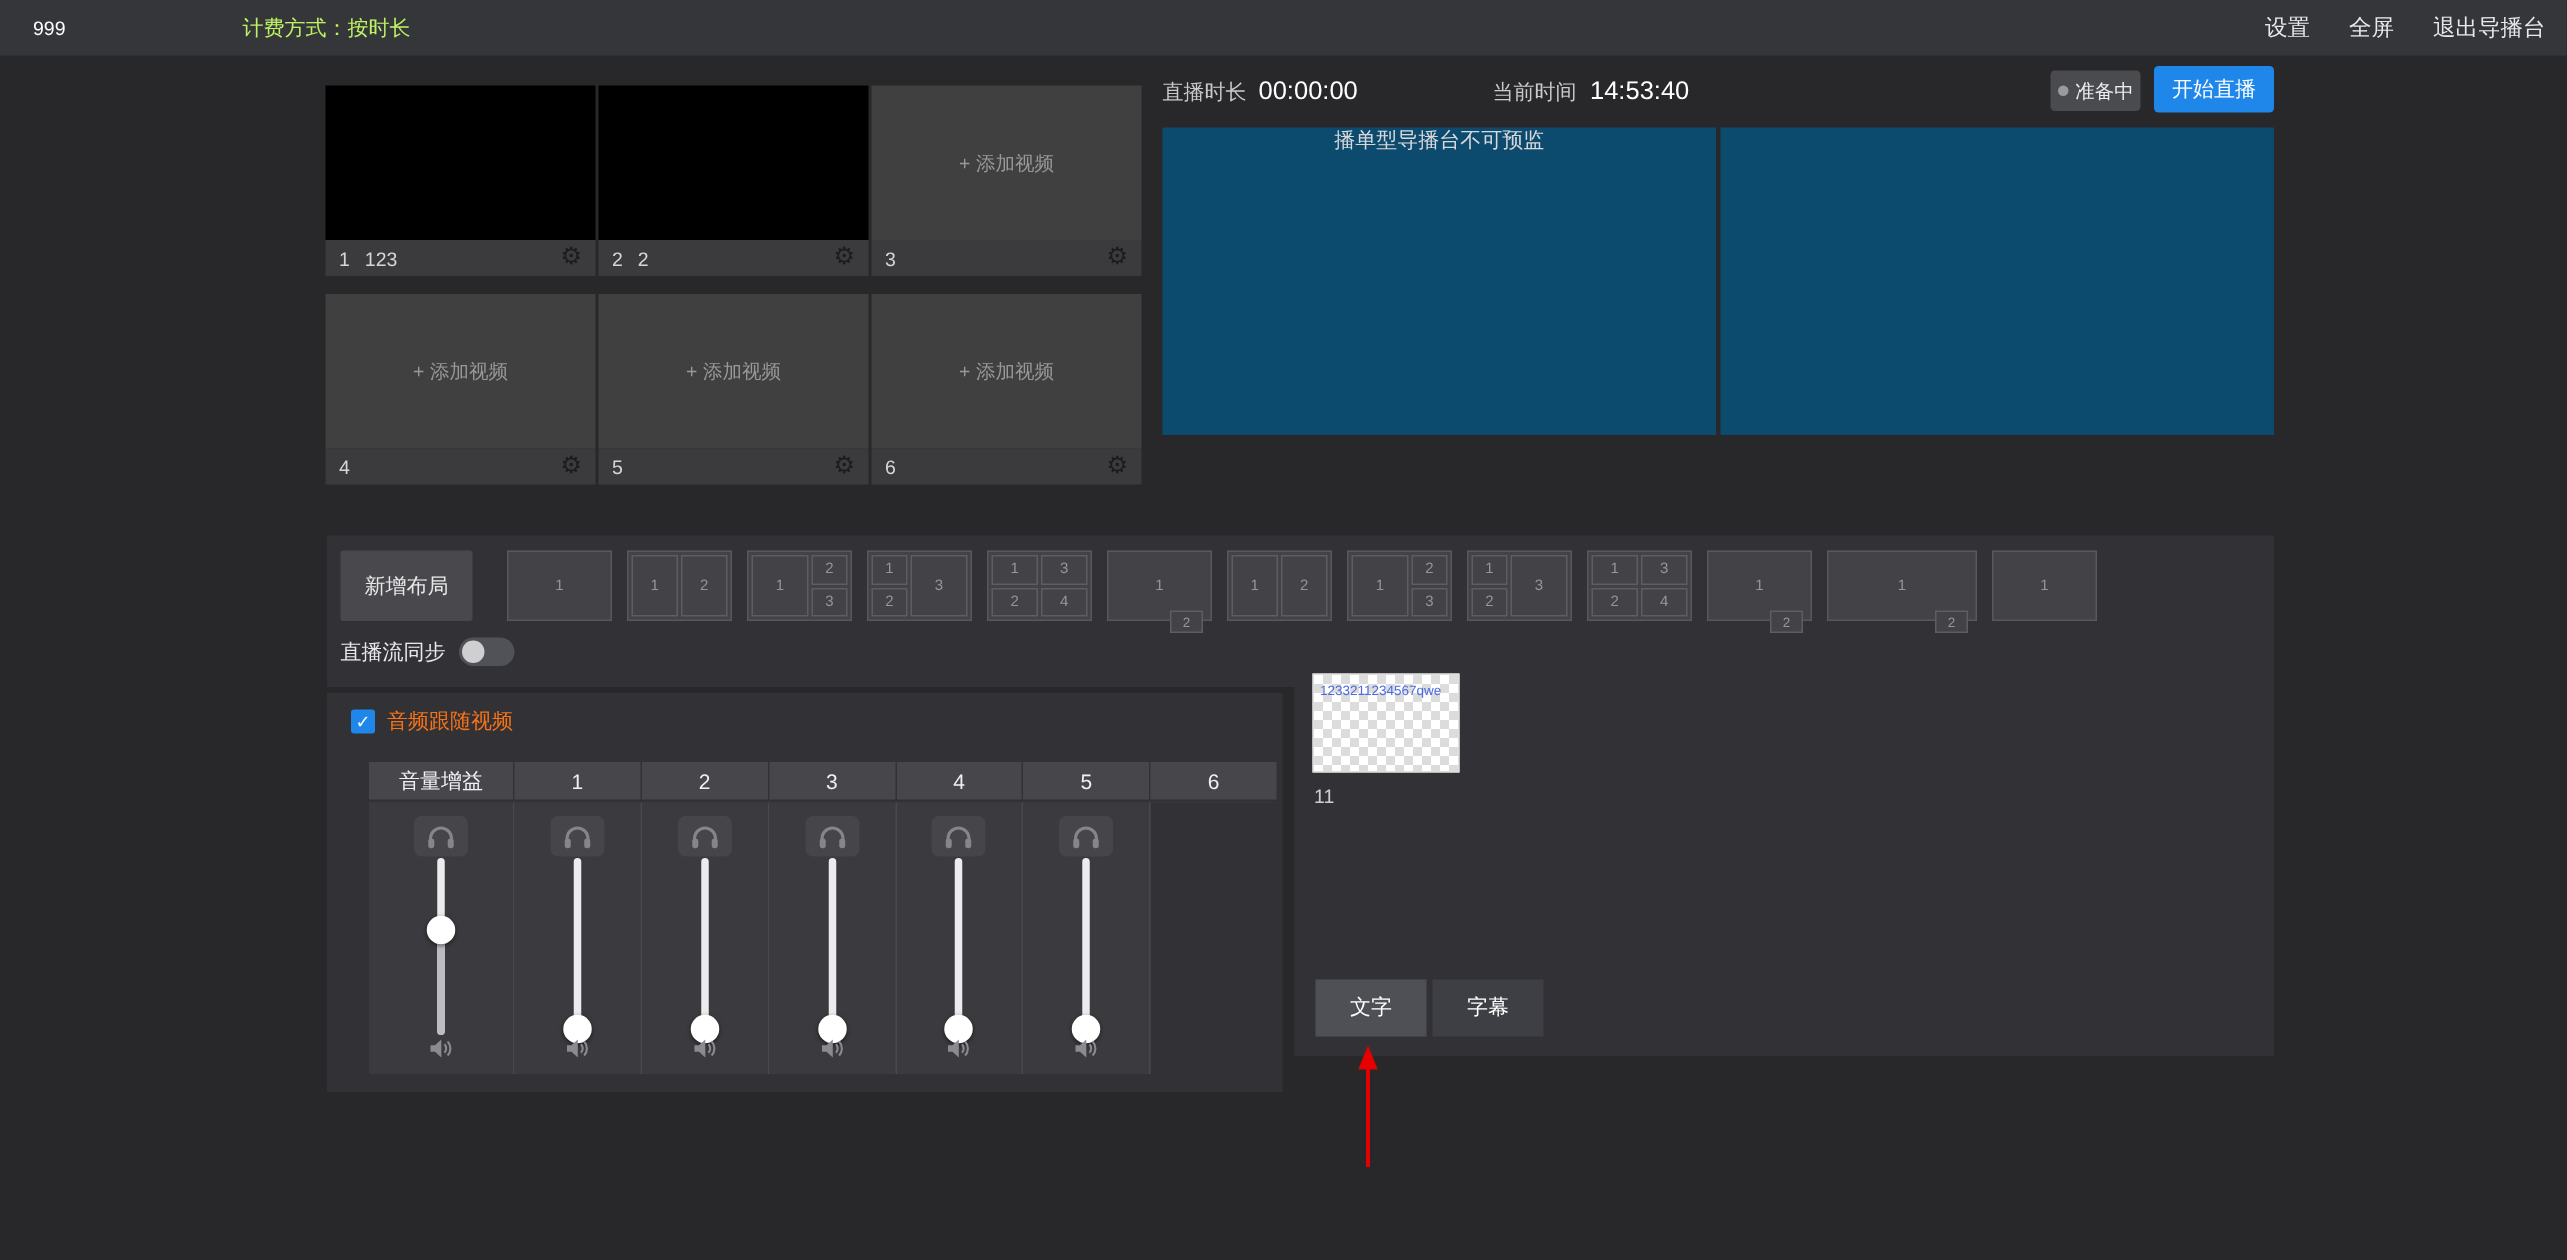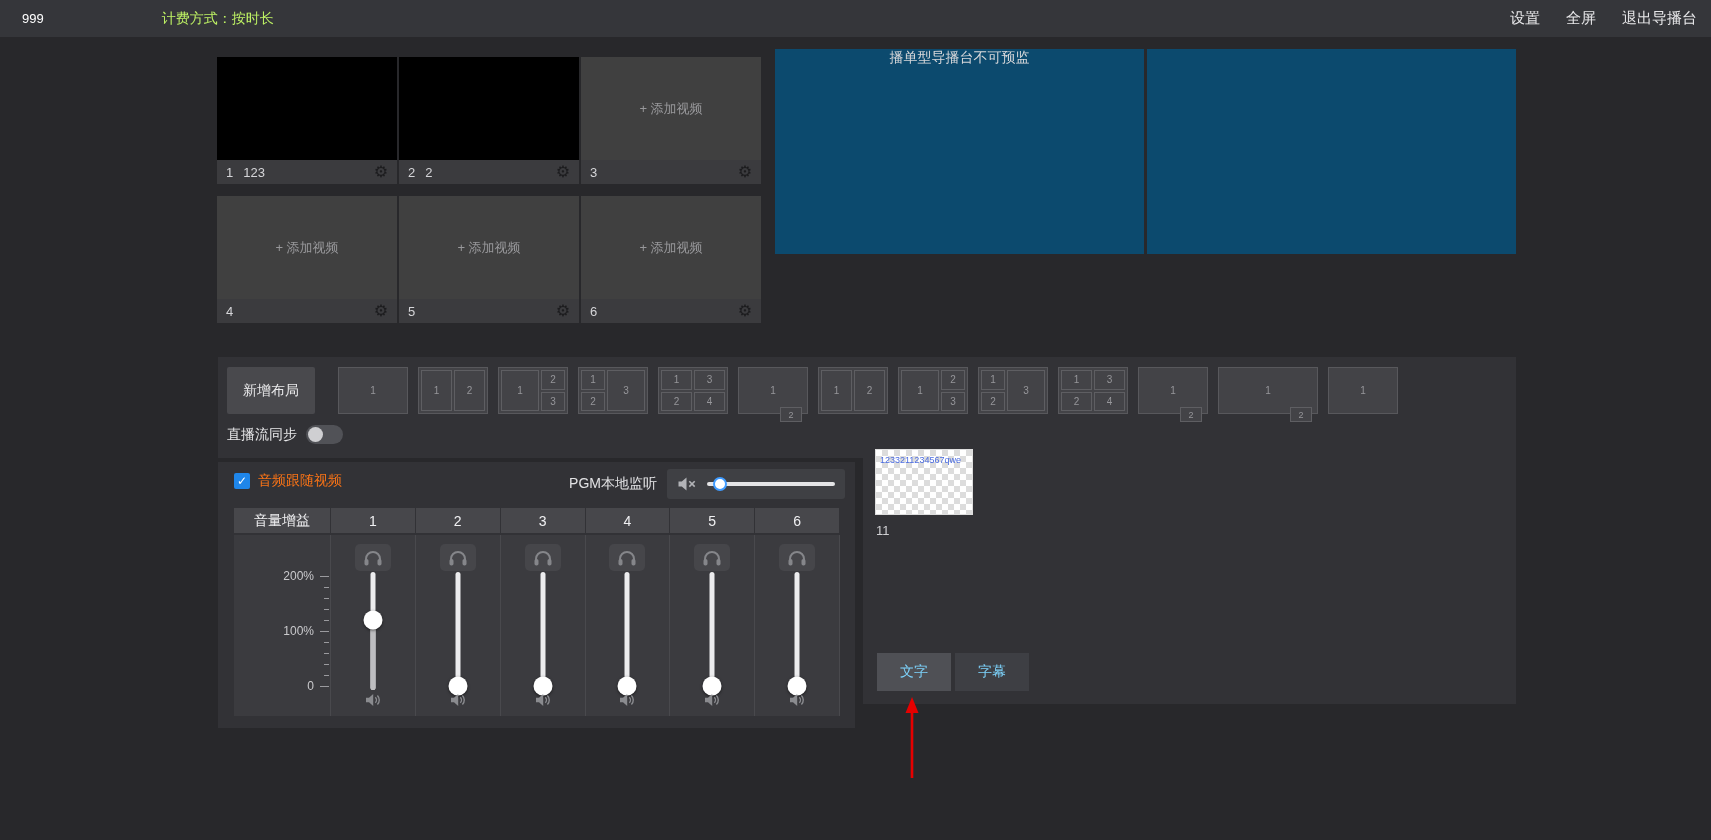--- a/index.html
+++ b/index.html
@@ -98,21 +98,21 @@
   .followlabel { font-size:14px; color:#f97316; }
   .monitor { position:absolute; right:10px; top:7px; display:flex; align-items:center; }
   .monlabel { font-size:14px; color:#e3e3e5; margin-right:10px; }
   .monbox { width:178px; height:30px; background:#3f4044; border-radius:3px;
             display:flex; align-items:center; padding:0 10px; }
   .muteicon { display:flex; cursor:pointer; }
   .hslider { flex:1; margin-left:10px; position:relative; height:14px; cursor:pointer; }
   .hrail { position:absolute; left:0; right:0; top:5px; height:4px; background:#e4e4e6; border-radius:2px; }
   .hknob { position:absolute; top:0; width:14px; height:14px; border-radius:50%;
            background:#ffffff; border:2px solid var(--slider-blue,#3f9bff); }
-  .mixer { position:absolute; left:16px; top:46px; width:606px; height:208px;
+  .mixer { position:absolute; left:28px; top:46px; width:606px; height:208px;
            display:grid; grid-template-columns:97px repeat(6,1fr); grid-template-rows:27px 1fr; }
   .mhead { background:#47474b; border-right:1px solid #323236; border-bottom:2px solid #323236;
            display:flex; align-items:center; justify-content:center; font-size:14px; color:#f0f0f2; }
   .mcol { background:#3b3b3f; border-right:1px solid #49494d; position:relative; }
   .hpbtn { position:absolute; top:9px; left:50%; transform:translateX(-50%);
            width:36px; height:27px; border-radius:5px; background:#46464a; border:none;
            display:flex; align-items:center; justify-content:center; cursor:pointer; }
   .vtrack { position:absolute; left:50%; transform:translateX(-50%); top:37px; height:118px;
             width:5px; background:#ececee; border-radius:3px; }
   .vdim { position:absolute; left:50%; transform:translateX(-50%); width:5px;
@@ -130,21 +130,21 @@
                 background:#323236; }
   .mthumb { position:absolute; left:12px; top:11px; width:98px; height:66px;
             background:#ffffff; border:1px solid #dedede; cursor:pointer;
             background-image:
               linear-gradient(45deg,#dcdcdc 25%,transparent 25%,transparent 75%,#dcdcdc 75%),
               linear-gradient(45deg,#dcdcdc 25%,transparent 25%,transparent 75%,#dcdcdc 75%);
             background-size:12px 12px; background-position:0 0,6px 6px; }
   .ttext { position:absolute; top:5px; left:4px; font-size:9px; color:#4a6be0; white-space:nowrap; }
   .mname { position:absolute; left:13px; top:85px; font-size:13px; color:#cfcfd2; }
   .mbuttons { position:absolute; left:14px; bottom:13px; display:flex; gap:4px; }
-  .mbtn { width:74px; height:38px; border:none; color:#7dd3fc; font-size:14px; cursor:pointer; }
+  .mbtn { width:74px; height:38px; border:none; color:#ffffff; font-size:14px; cursor:pointer; }
   .mbtn.active { background:#4f5055; }
   .mbtn.normal { background:#3e3f44; }
 
   .arrow { position:absolute; left:899px; top:696px; }
 </style>
 </head>
 <body>
 
 <div class="topbar">
   <span class="room">999</span>
@@ -201,20 +201,31 @@
       <div class="video empty">+ 添加视频</div>
       <div class="sbar">
         <span class="snum">6</span>
         <span class="sname"></span>
         <span class="gear">⚙</span>
       </div>
     </div>
   </div>
 
 <div class="pgmpanel">
+  <div class="ph">
+    <span class="lab lab-dur">直播时长</span>
+    <span class="val val-dur">00:00:00</span>
+    <span class="lab lab-time">当前时间</span>
+    <span class="val val-time">14:53:40</span>
+    <span class="badge">
+      <span class="dot"></span>
+      <span>准备中</span>
+    </span>
+    <button class="startbtn">开始直播</button>
+  </div>
   <div class="screens">
     <div class="screen">
       <span class="ptext">播单型导播台不可预监</span>
     </div>
     <div class="screen"></div>
   </div>
 </div>
 
 <div class="layoutbar">
   <button class="addbtn">新增布局</button>
@@ -293,61 +304,30 @@
       </span>
   </div>
 </div>
 
 <div class="audiopanel">
   <div class="followrow">
     <span class="cbx">
         <span>✓</span>
       </span>
     <span class="followlabel">音频跟随视频</span>
-  </div>
-  <div class="monitor">
-    <span class="monlabel">PGM本地监听</span>
-    <div class="monbox">
-      <span class="muteicon">
-          <svg width="20" height="16" viewBox="0 0 20 16">
-            <path d="M1.5 5.5 h3.3 L9.5 1.4 v13.2 L4.8 10.5 H1.5 z" fill="#b2b3b7"></path>
-            <path d="M12.3 5.2 l5.4 5.4 M17.7 5.2 l-5.4 5.4" stroke="#b2b3b7" stroke-width="1.6" fill="none"></path>
-          </svg>
-        </span>
-      <div class="hslider">
-        <div class="hrail"></div>
-        <div class="hknob" style="left: 5%;"></div>
-      </div>
-    </div>
   </div>
   <div class="mixer">
       <div class="mhead">音量增益</div>
       <div class="mhead">1</div>
       <div class="mhead">2</div>
       <div class="mhead">3</div>
       <div class="mhead">4</div>
       <div class="mhead">5</div>
       <div class="mhead">6</div>
       <div class="mcol">
-        <div class="scalelabel" style="top: 41px;">200%</div>
-        <div class="tick" style="top: 41px; width: 9px;"></div>
-        <div class="tick" style="top: 52px; width: 5px;"></div>
-        <div class="tick" style="top: 63px; width: 5px;"></div>
-        <div class="tick" style="top: 74px; width: 5px;"></div>
-        <div class="tick" style="top: 85px; width: 5px;"></div>
-        <div class="scalelabel" style="top: 96px;">100%</div>
-        <div class="tick" style="top: 96px; width: 9px;"></div>
-        <div class="tick" style="top: 107px; width: 5px;"></div>
-        <div class="tick" style="top: 118px; width: 5px;"></div>
-        <div class="tick" style="top: 129px; width: 5px;"></div>
-        <div class="tick" style="top: 140px; width: 5px;"></div>
-        <div class="scalelabel" style="top: 151px;">0</div>
-        <div class="tick" style="top: 151px; width: 9px;"></div>
-      </div>
-      <div class="mcol">
         <button class="hpbtn">
           <svg width="20" height="16" viewBox="0 0 20 16">
             <path d="M3 14 v-5 a7 7 0 0 1 14 0 v5" fill="none" stroke="#85868a" stroke-width="2"></path>
             <rect x="1.5" y="9" width="4" height="6.5" rx="1.8" fill="#85868a"></rect>
             <rect x="14.5" y="9" width="4" height="6.5" rx="1.8" fill="#85868a"></rect>
           </svg>
         </button>
         <div class="vtrack"></div>
         <div class="vdim" style="top: 85px; height: 70px;"></div>
         <div class="vknob" style="top: 85px;"></div>

